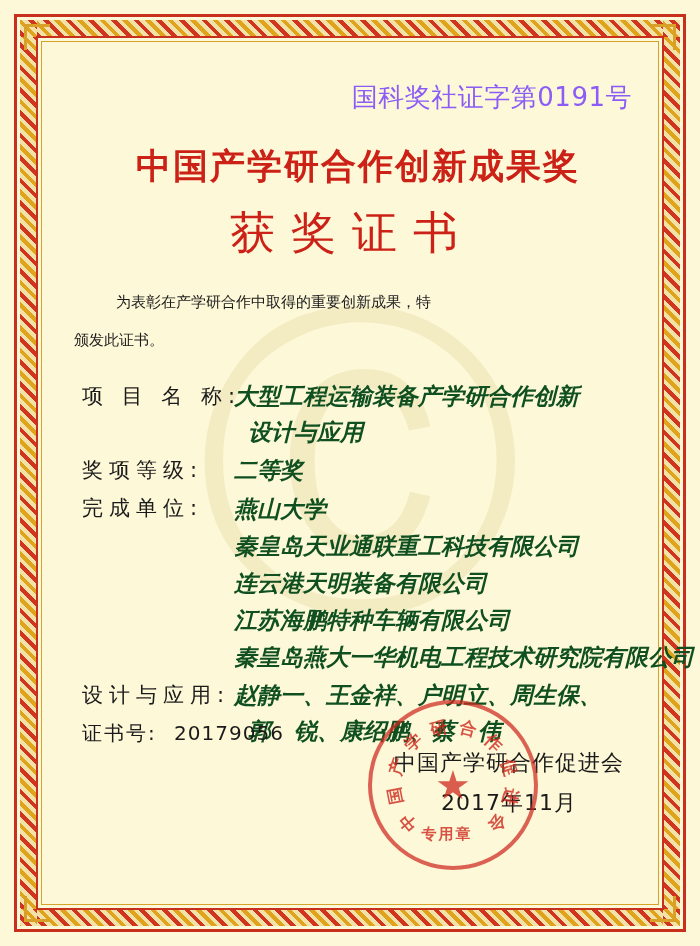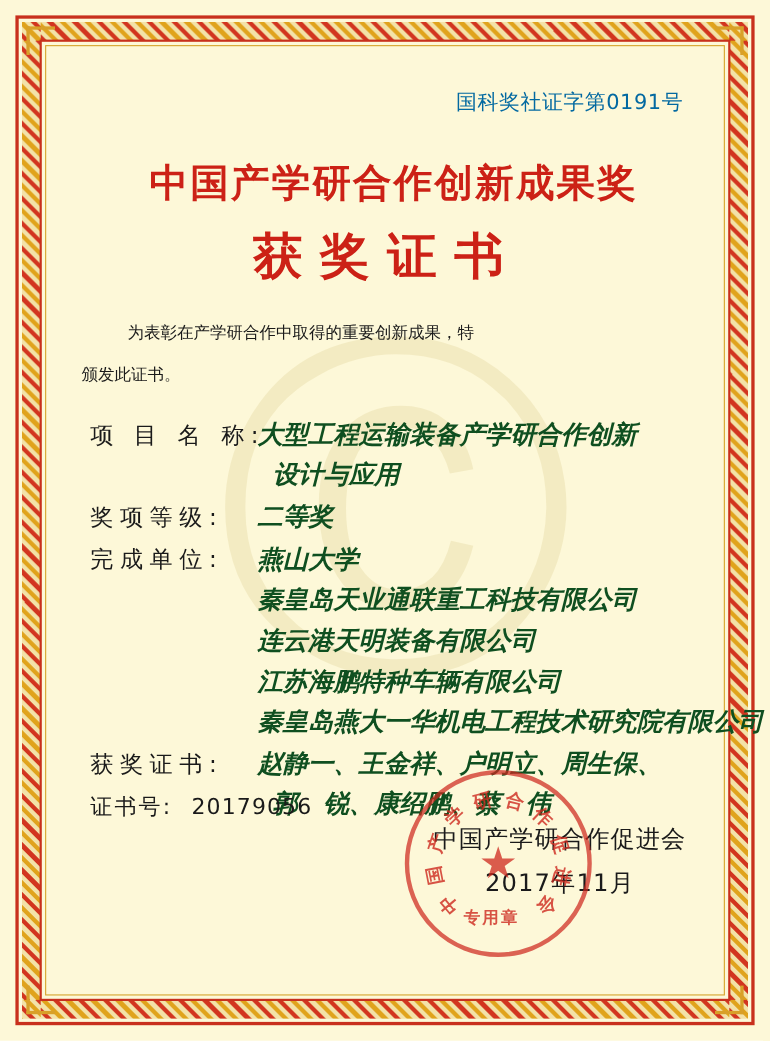--- a/index.html
+++ b/index.html
@@ -92,24 +92,24 @@
   }
 
   
   .content {
     position: absolute;
     left: 48px; top: 48px; right: 48px; bottom: 48px;
   }
 
   .serial-no {
     position: absolute;
-    right: 31px;
+    right: 20px;
     top: 32px;
-    font-size: 19px;
-    color: #0369a1;
+    font-size: 26px;
+    color: #8b5cf6;
     font-family: "DejaVu Sans", sans-serif;
     letter-spacing: 0.5px;
   }
 
   .title-main {
     position: absolute;
     left: 16px; right: 0;
     top: 95px;
     text-align: center;
     font-size: 35px;
@@ -118,21 +118,21 @@
     font-family: "DejaVu Serif", serif;
     letter-spacing: 2px;
   }
 
   .title-sub {
     position: absolute;
     left: 0; right: 12px;
     top: 155px;
     text-align: center;
     font-size: 45px;
-    font-weight: bold;
+    font-weight: normal;
     color: #cc2116;
     font-family: "DejaVu Serif", serif;
     letter-spacing: 16px;
     text-indent: 16px;
   }
 
   .intro {
     position: absolute;
     left: 26px;
     right: 18px;
@@ -310,21 +310,21 @@
         <div class="field-value units">
           <span class="v-line">燕山大学</span>
           <span class="v-line">秦皇岛天业通联重工科技有限公司</span>
           <span class="v-line">连云港天明装备有限公司</span>
           <span class="v-line">江苏海鹏特种车辆有限公司</span>
           <span class="v-line">秦皇岛燕大一华机电工程技术研究院有限公司</span>
         </div>
       </div>
 
       <div class="field-row">
-        <div class="field-label">获奖证书:</div>
+        <div class="field-label">设计与应用:</div>
         <div class="field-value">
           <span class="v-line">赵静一、王金祥、户明立、周生保、</span>
           <span class="v-line indent">郭　锐、康绍鹏、蔡　伟</span>
         </div>
       </div>
 
     </div>
 
     <div class="cert-no">
       <span class="cert-no-label">证书号:</span>

